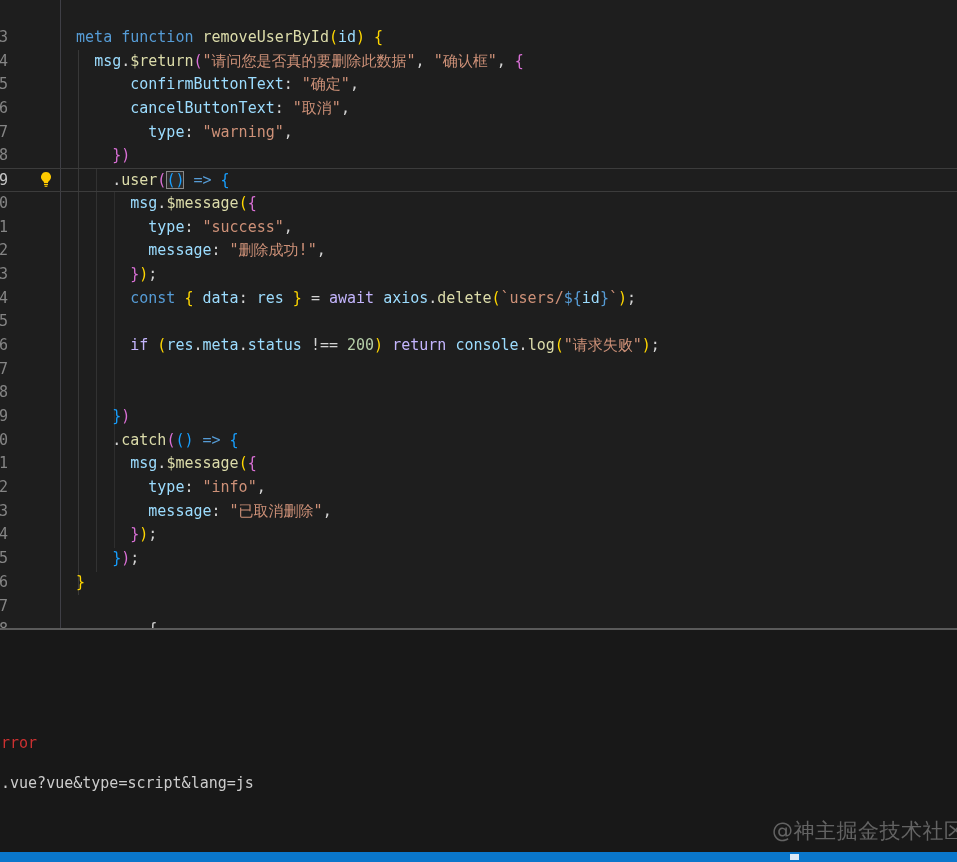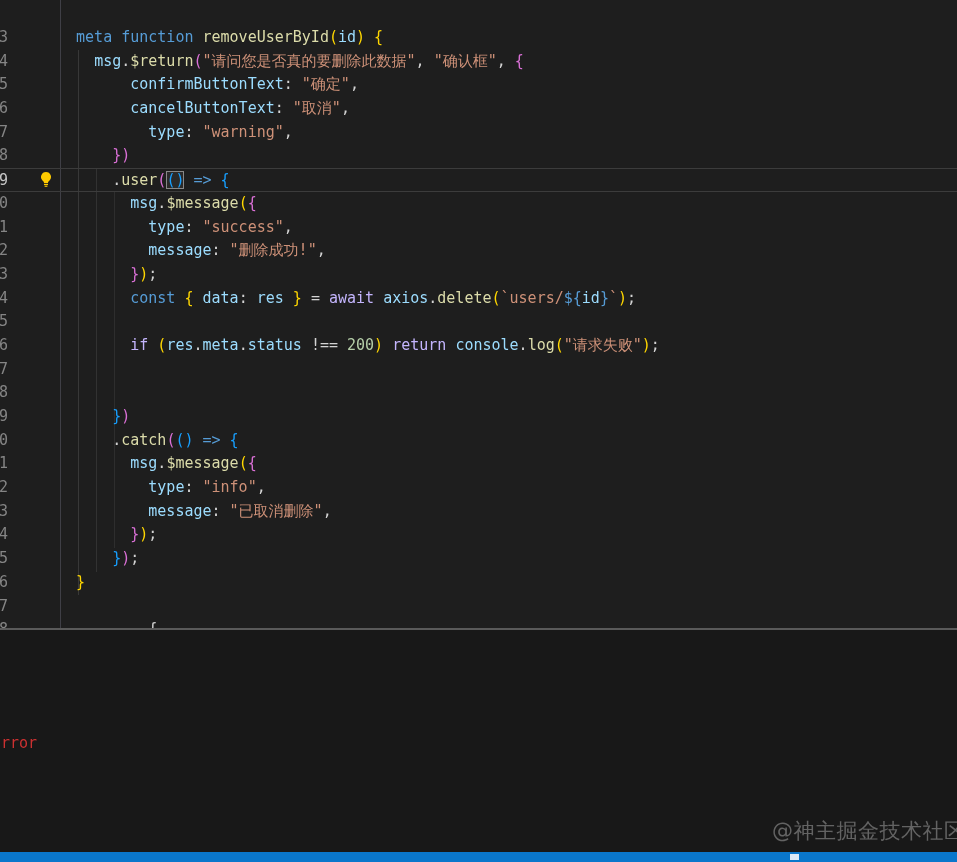--- a/index.html
+++ b/index.html
@@ -98,18 +98,19 @@
     <path fill="#ffcc00" d="M8 1a5 5 0 0 0-3.1 8.9c.55.45 1.1 1.1 1.1 1.8v.3h4v-.3c0-.7.55-1.35 1.1-1.8A5 5 0 0 0 8 1z"></path>
     <rect x="6" y="12.8" width="4" height="1.3" fill="#ffcc00"></rect>
     <rect x="6.6" y="14.7" width="2.8" height="1.1" fill="#ffcc00"></rect>
   </svg>
 </div>
 
 <div id="panel-divider"></div>
 
 <div id="panel">
   <div id="error-label" class="panel-line">rror</div>
+  <div id="module-line" class="panel-line">.vue?vue&amp;type=script&amp;lang=js</div>
   <div id="watermark">@神主掘金技术社区</div>
 </div>
 
 <div id="status-bar">
   <div id="status-item"></div>
 </div>
 
 </body></html>

